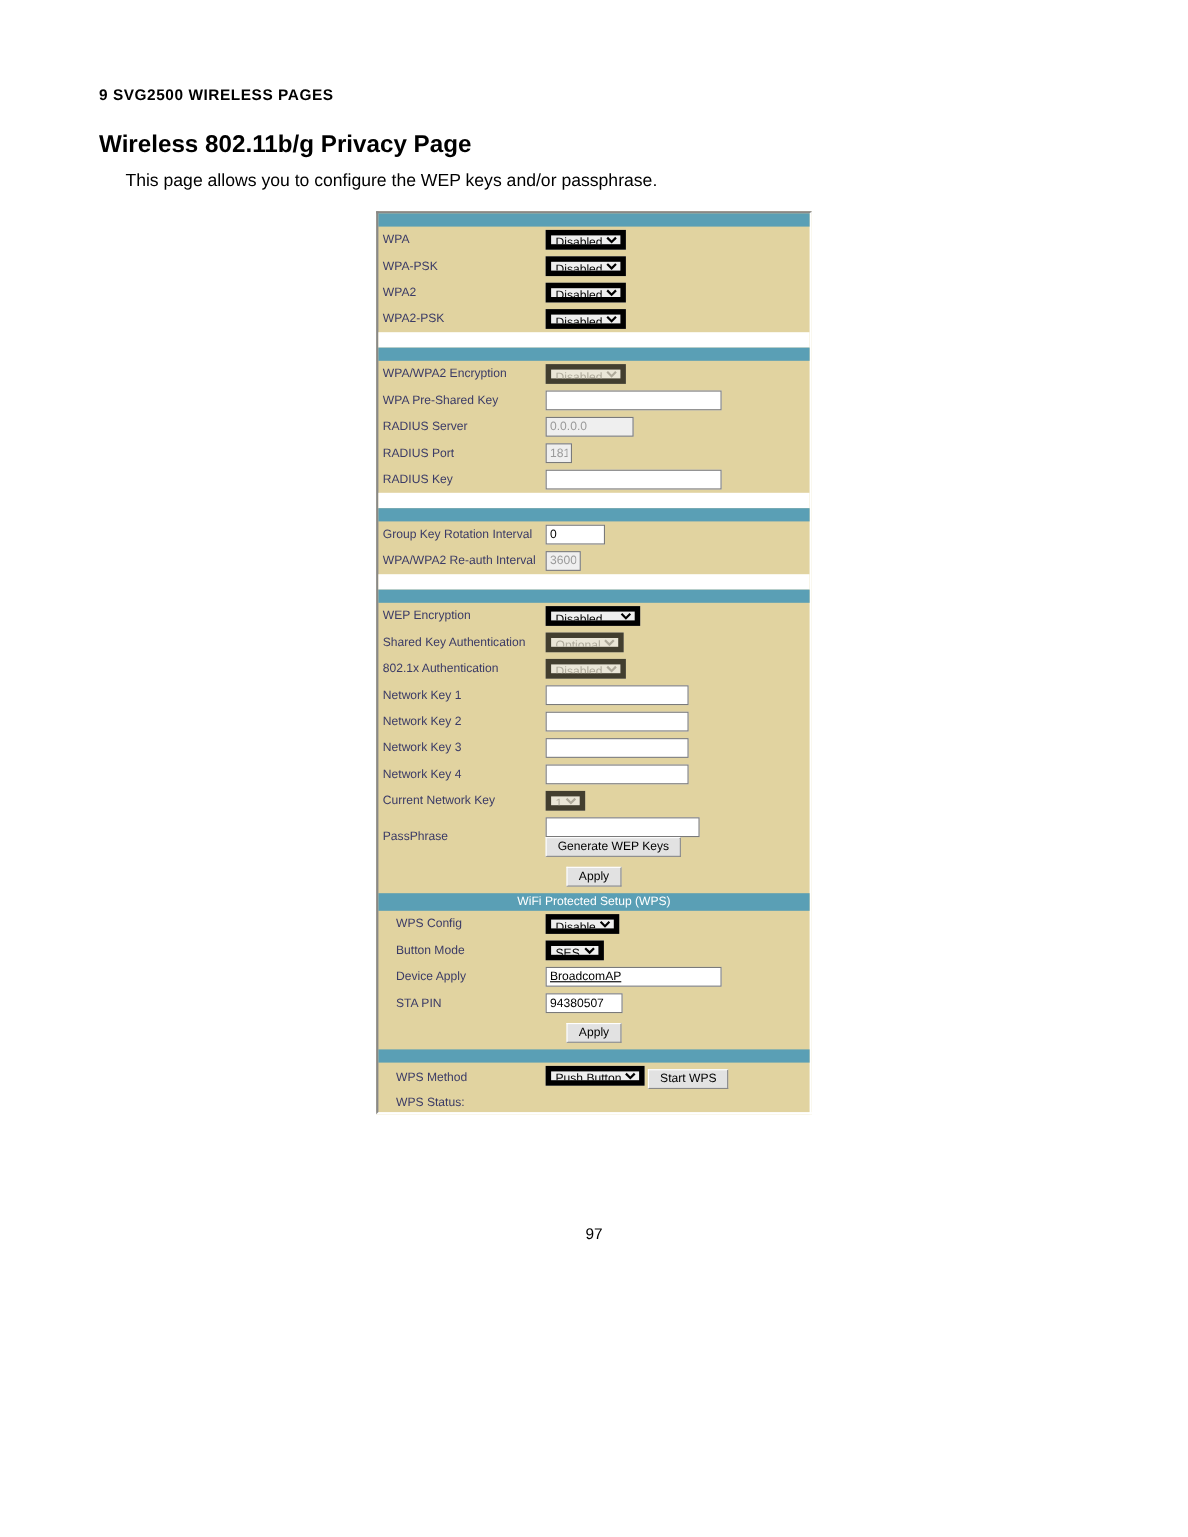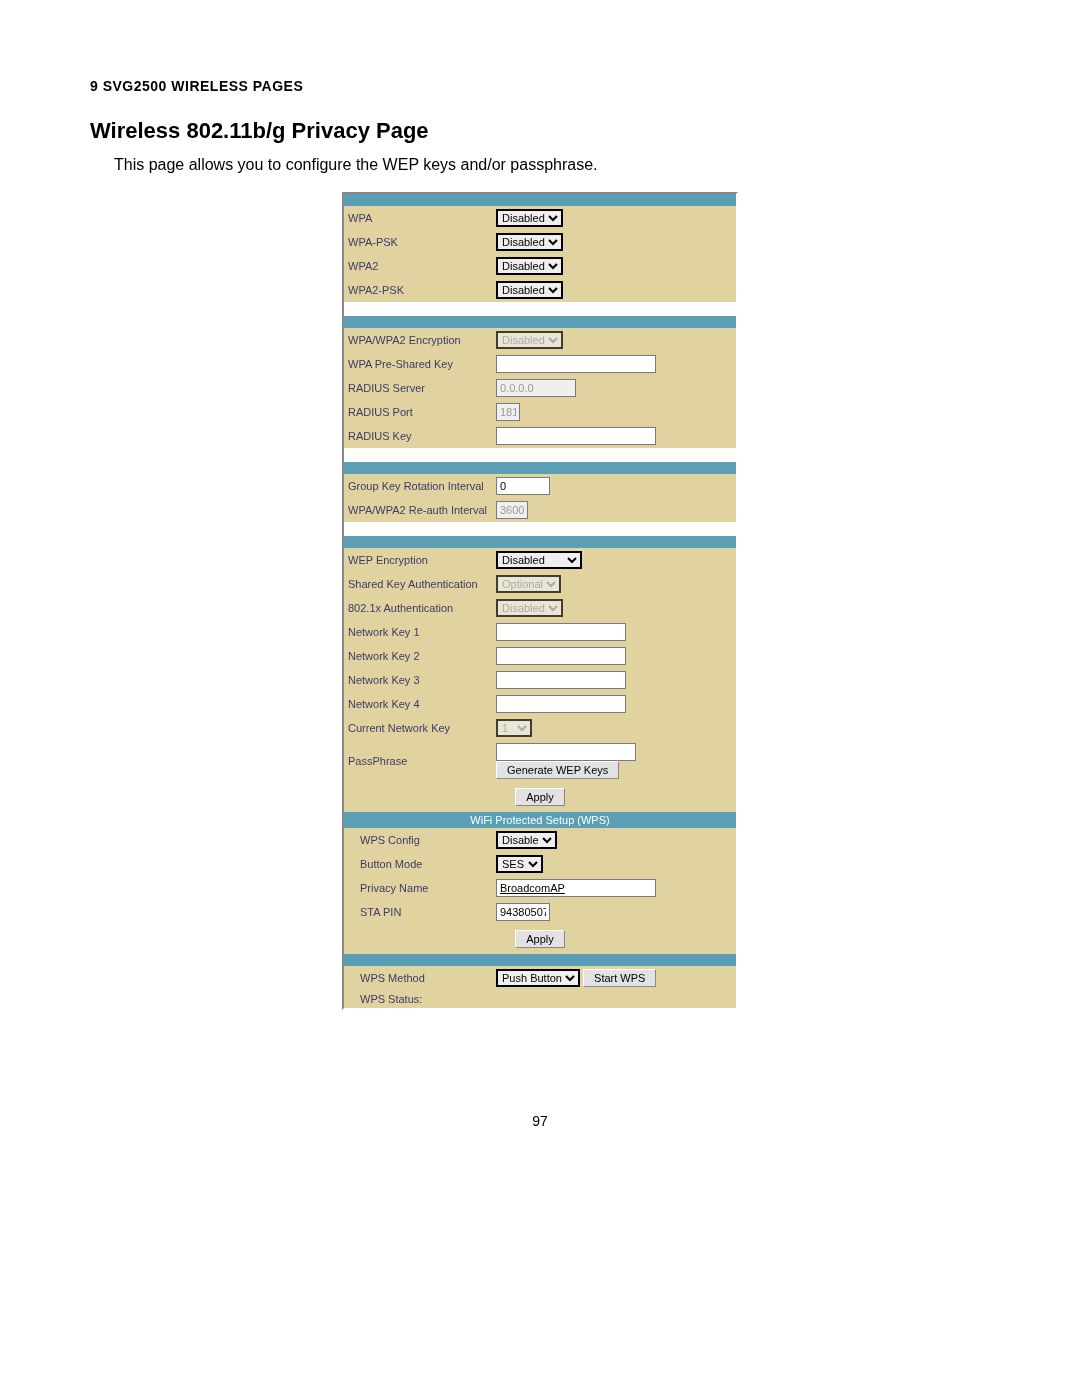--- a/index.html
+++ b/index.html
@@ -82,21 +82,21 @@
     padding: 2px 4px;
     text-align: center;
   }
   select, input[type="text"], button {
     font-family: Arial, sans-serif;
     font-size: 11px;
     box-sizing: border-box;
   }
   select {
     background: #efefef;
-    border: 2px solid #000000;
+    border: 5px solid #000000;
     height: 18px;
   }
   select:disabled {
     background: #efefef;
     color: #9a9a9a;
   }
   input[type="text"] {
     border: 1px solid #7a7a7a;
     background: #fff;
     height: 18px;
@@ -256,26 +256,26 @@
 
       <tr>
         <td class="lbl-left">WPS Config</td>
         <td><select><option>Disable</option></select></td>
       </tr>
       <tr>
         <td class="lbl-left">Button Mode</td>
         <td><select><option>SES</option></select></td>
       </tr>
       <tr>
-        <td class="lbl-left">Privacy Name</td>
+        <td class="lbl-left">Device Apply</td>
         <td><input type="text" style="width: 160px; text-decoration: underline;" value="BroadcomAP"></td>
       </tr>
       <tr>
         <td class="lbl-left">STA PIN</td>
-        <td><input type="text" style="width: 54px;" value="94380507"></td>
+        <td><input type="text" style="width: 70px;" value="94380507"></td>
       </tr>
       <tr class="center-row">
         <td colspan="2"><button>Apply</button></td>
       </tr>
 
       <tr class="sep-blue">
             <td colspan="2">&nbsp;</td>
           </tr>
 
       <tr>

